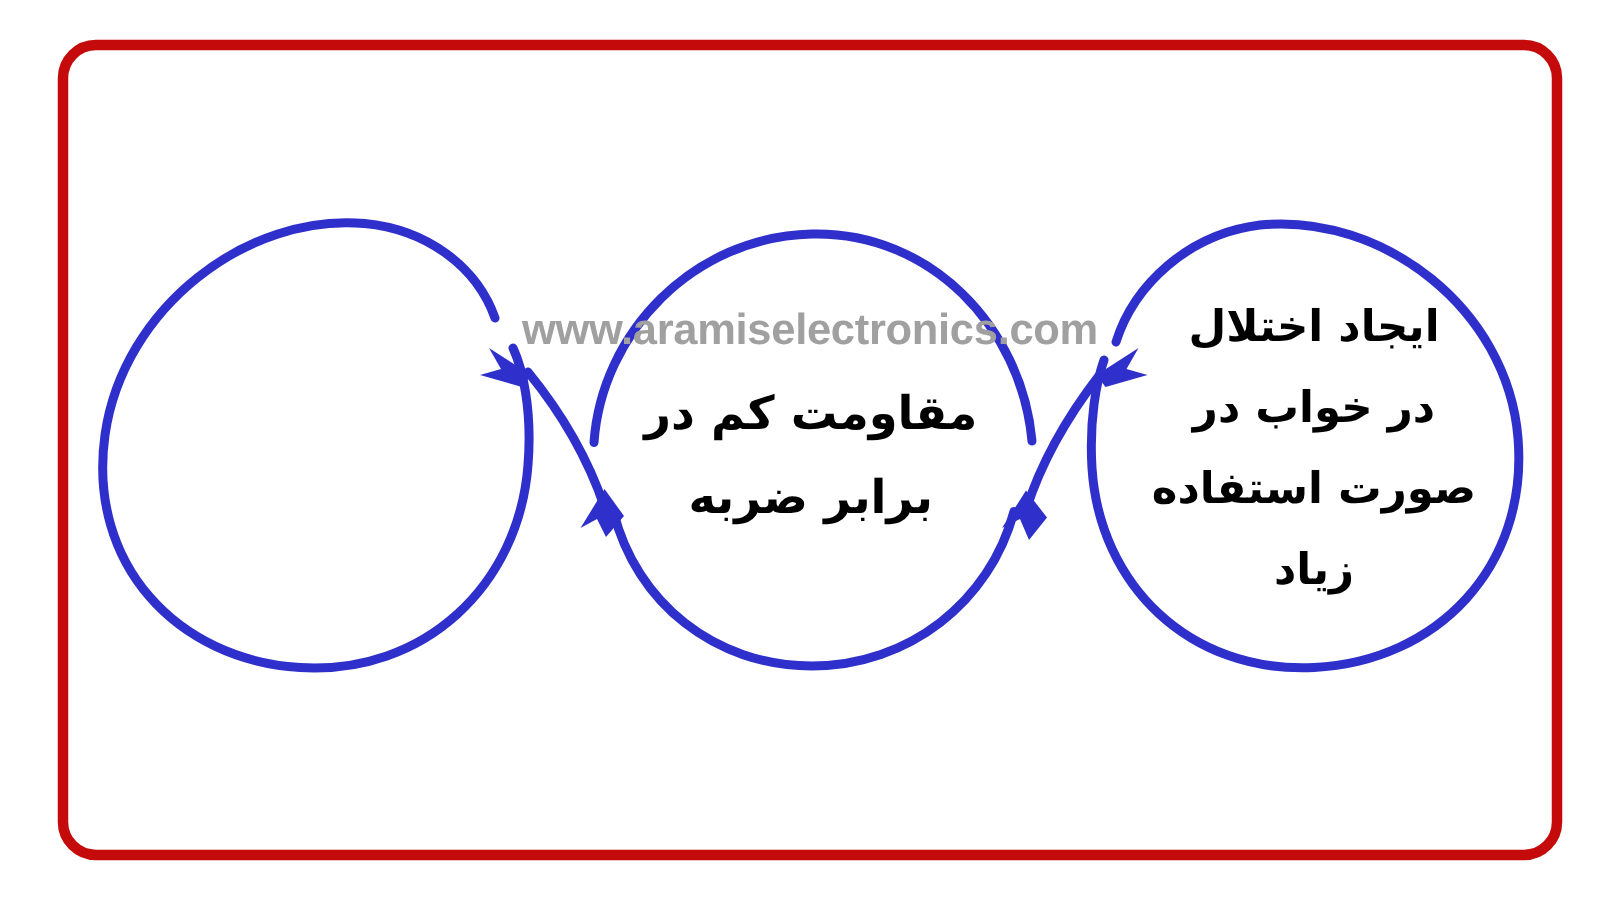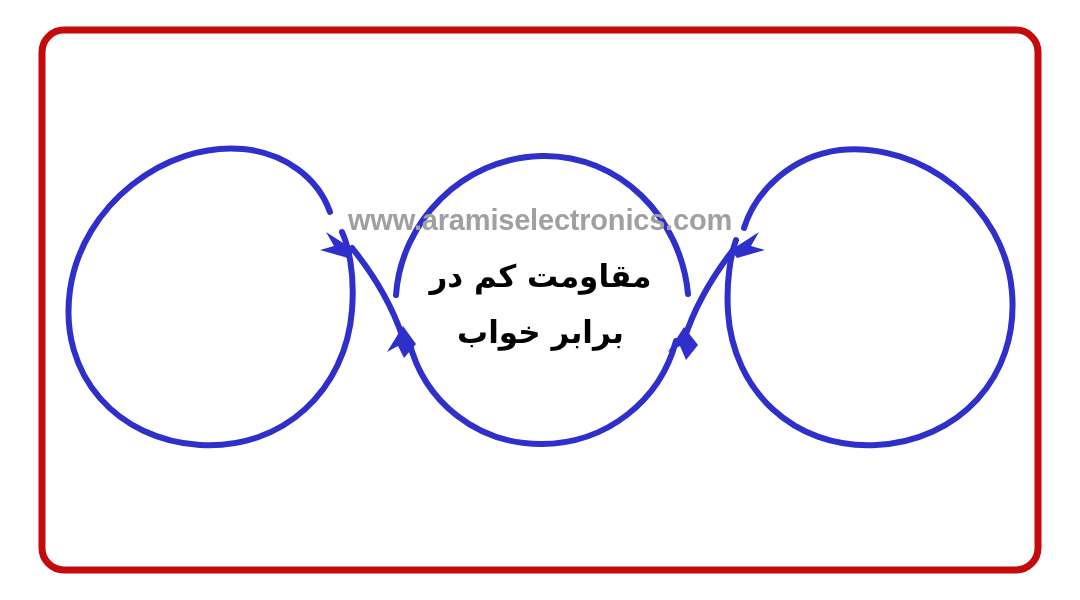--- a/index.html
+++ b/index.html
@@ -124,16 +124,20 @@
       <polygon points="684,327 668,352 680,346 686,360 698,345"></polygon>
       <polygon points="731,250 759,232 751,246 765,250 737,258"></polygon>
     </g>
 
   </svg>
 
   <div id="watermark">www.aramiselectronics.com</div>
 
 
   <div class="node-text" id="node-middle-text">مقاومت کم در
-برابر خواب</div>
+برابر ضربه</div>
 
+  <div class="node-text" id="node-right-text">ایجاد اختلال
+در خواب در
+صورت استفاده
+زیاد</div>
 
 </div>
 
 </body></html>

